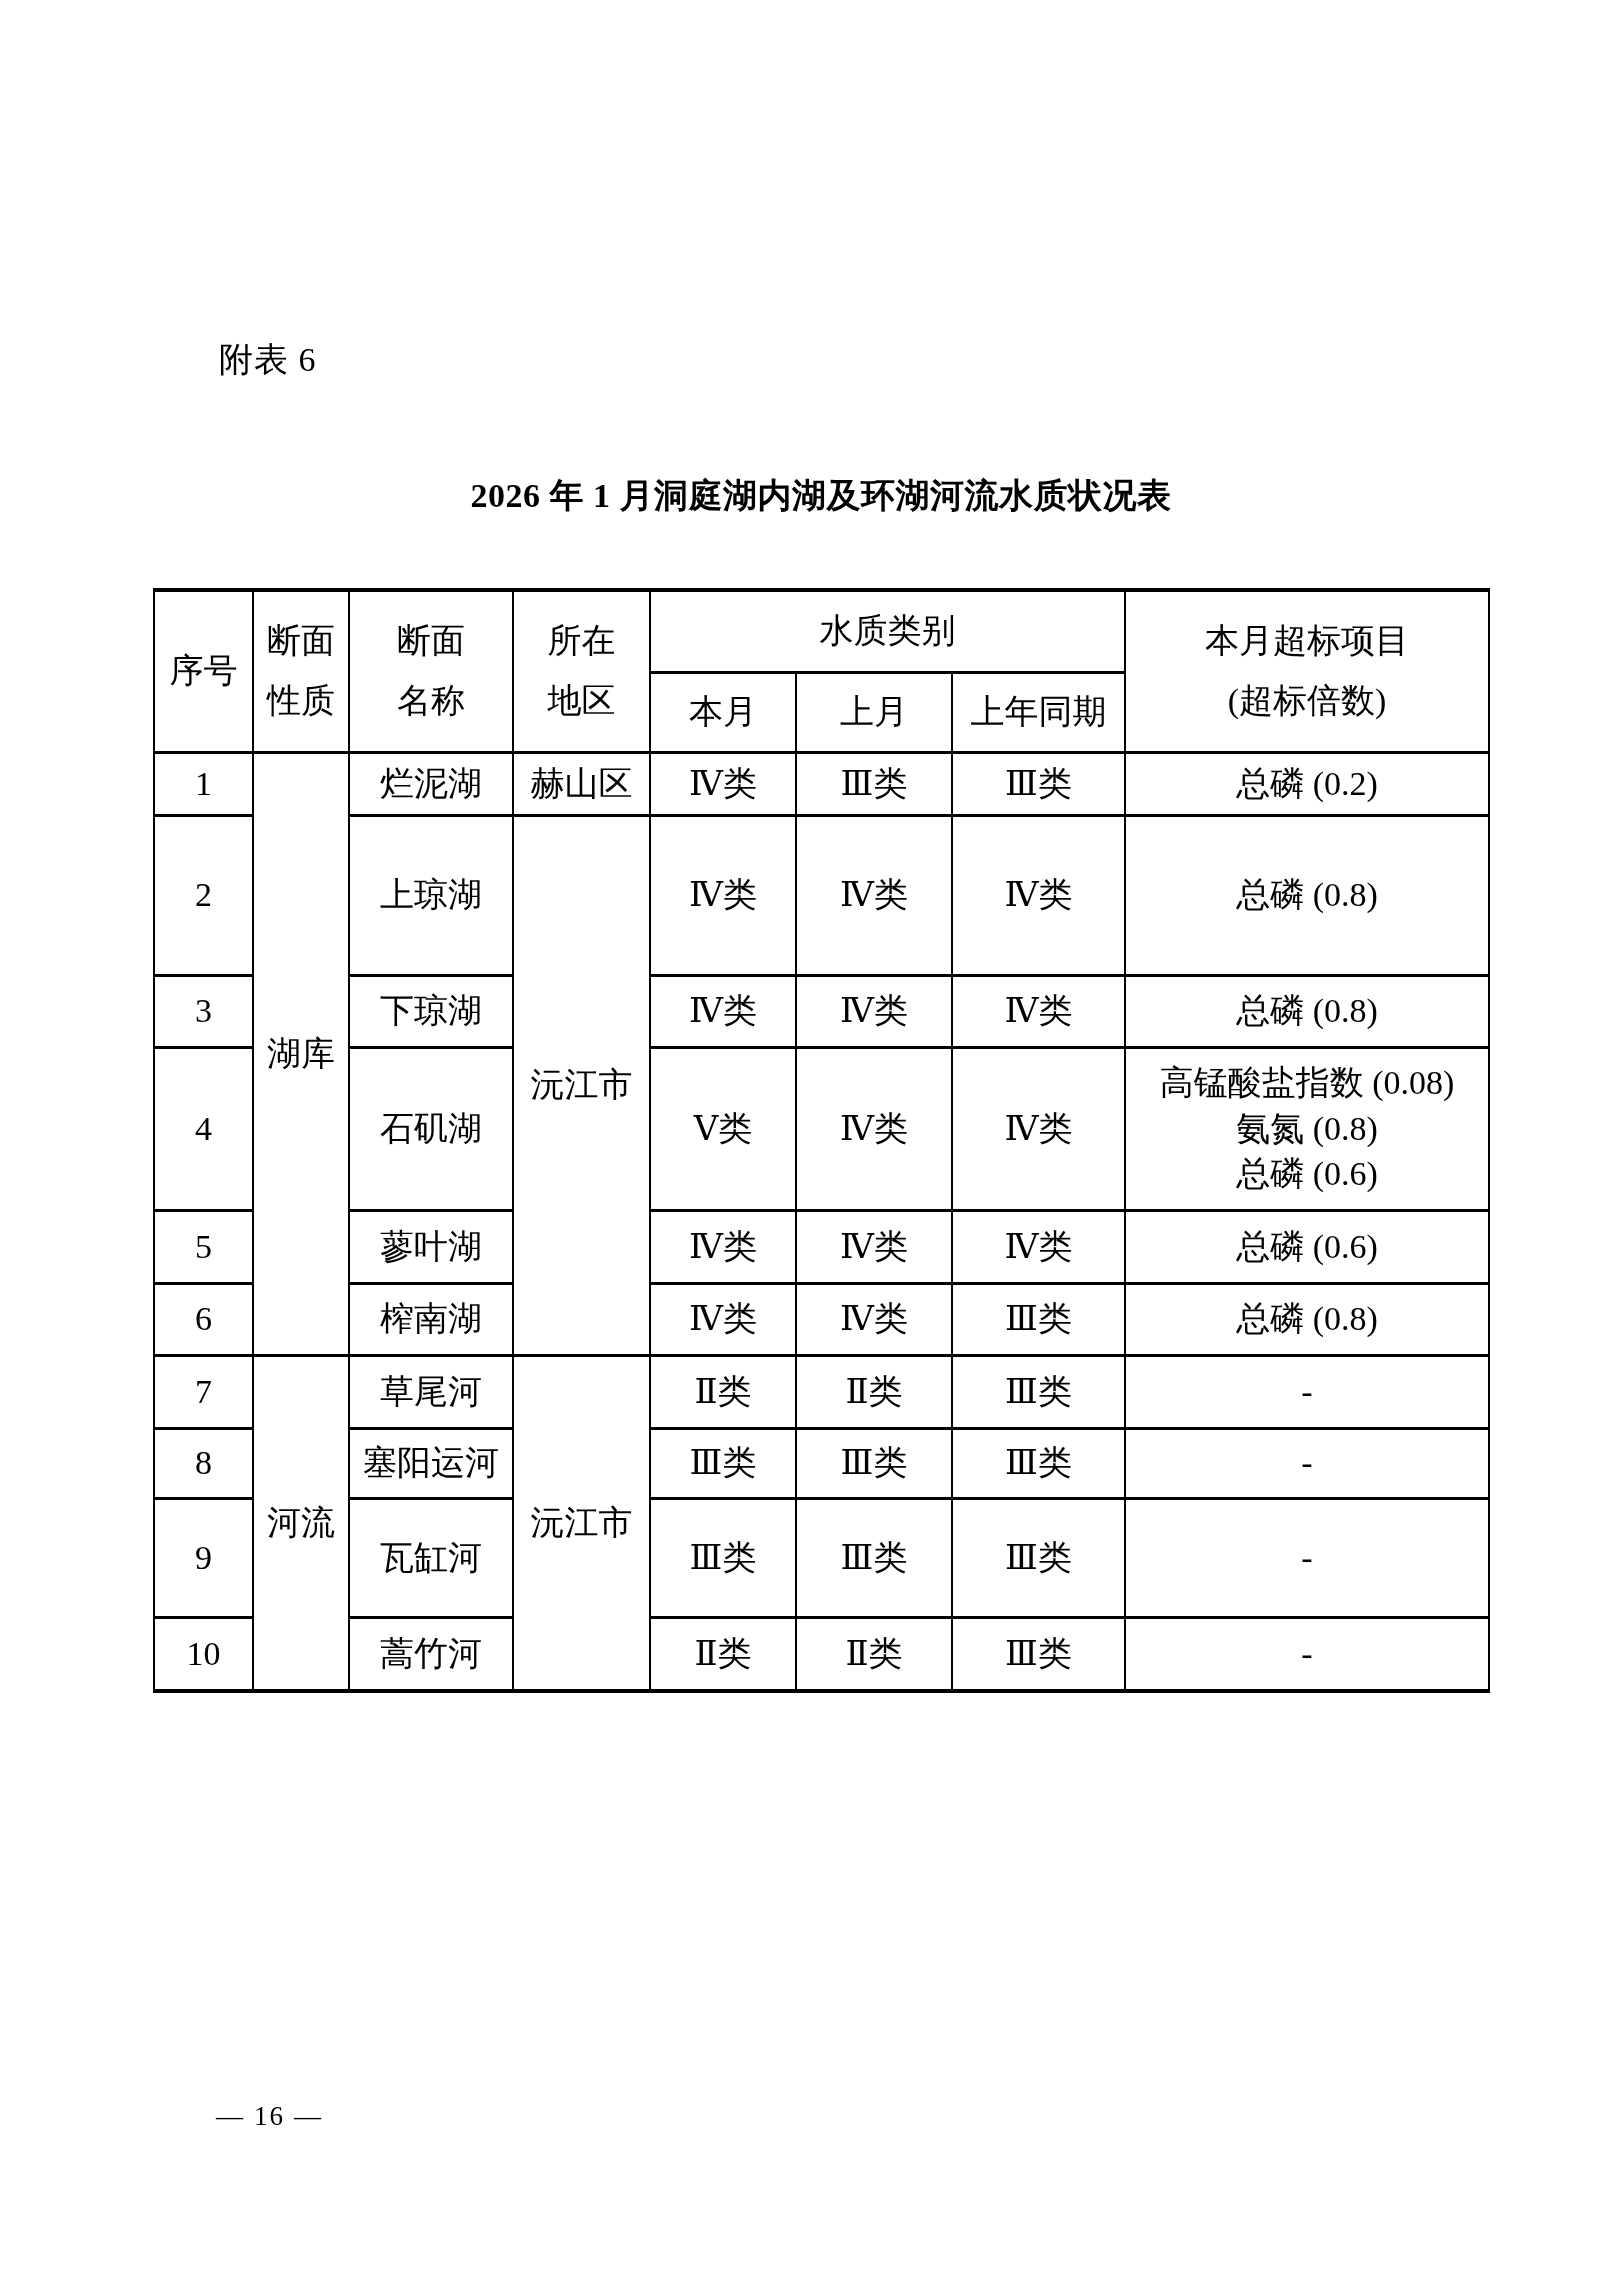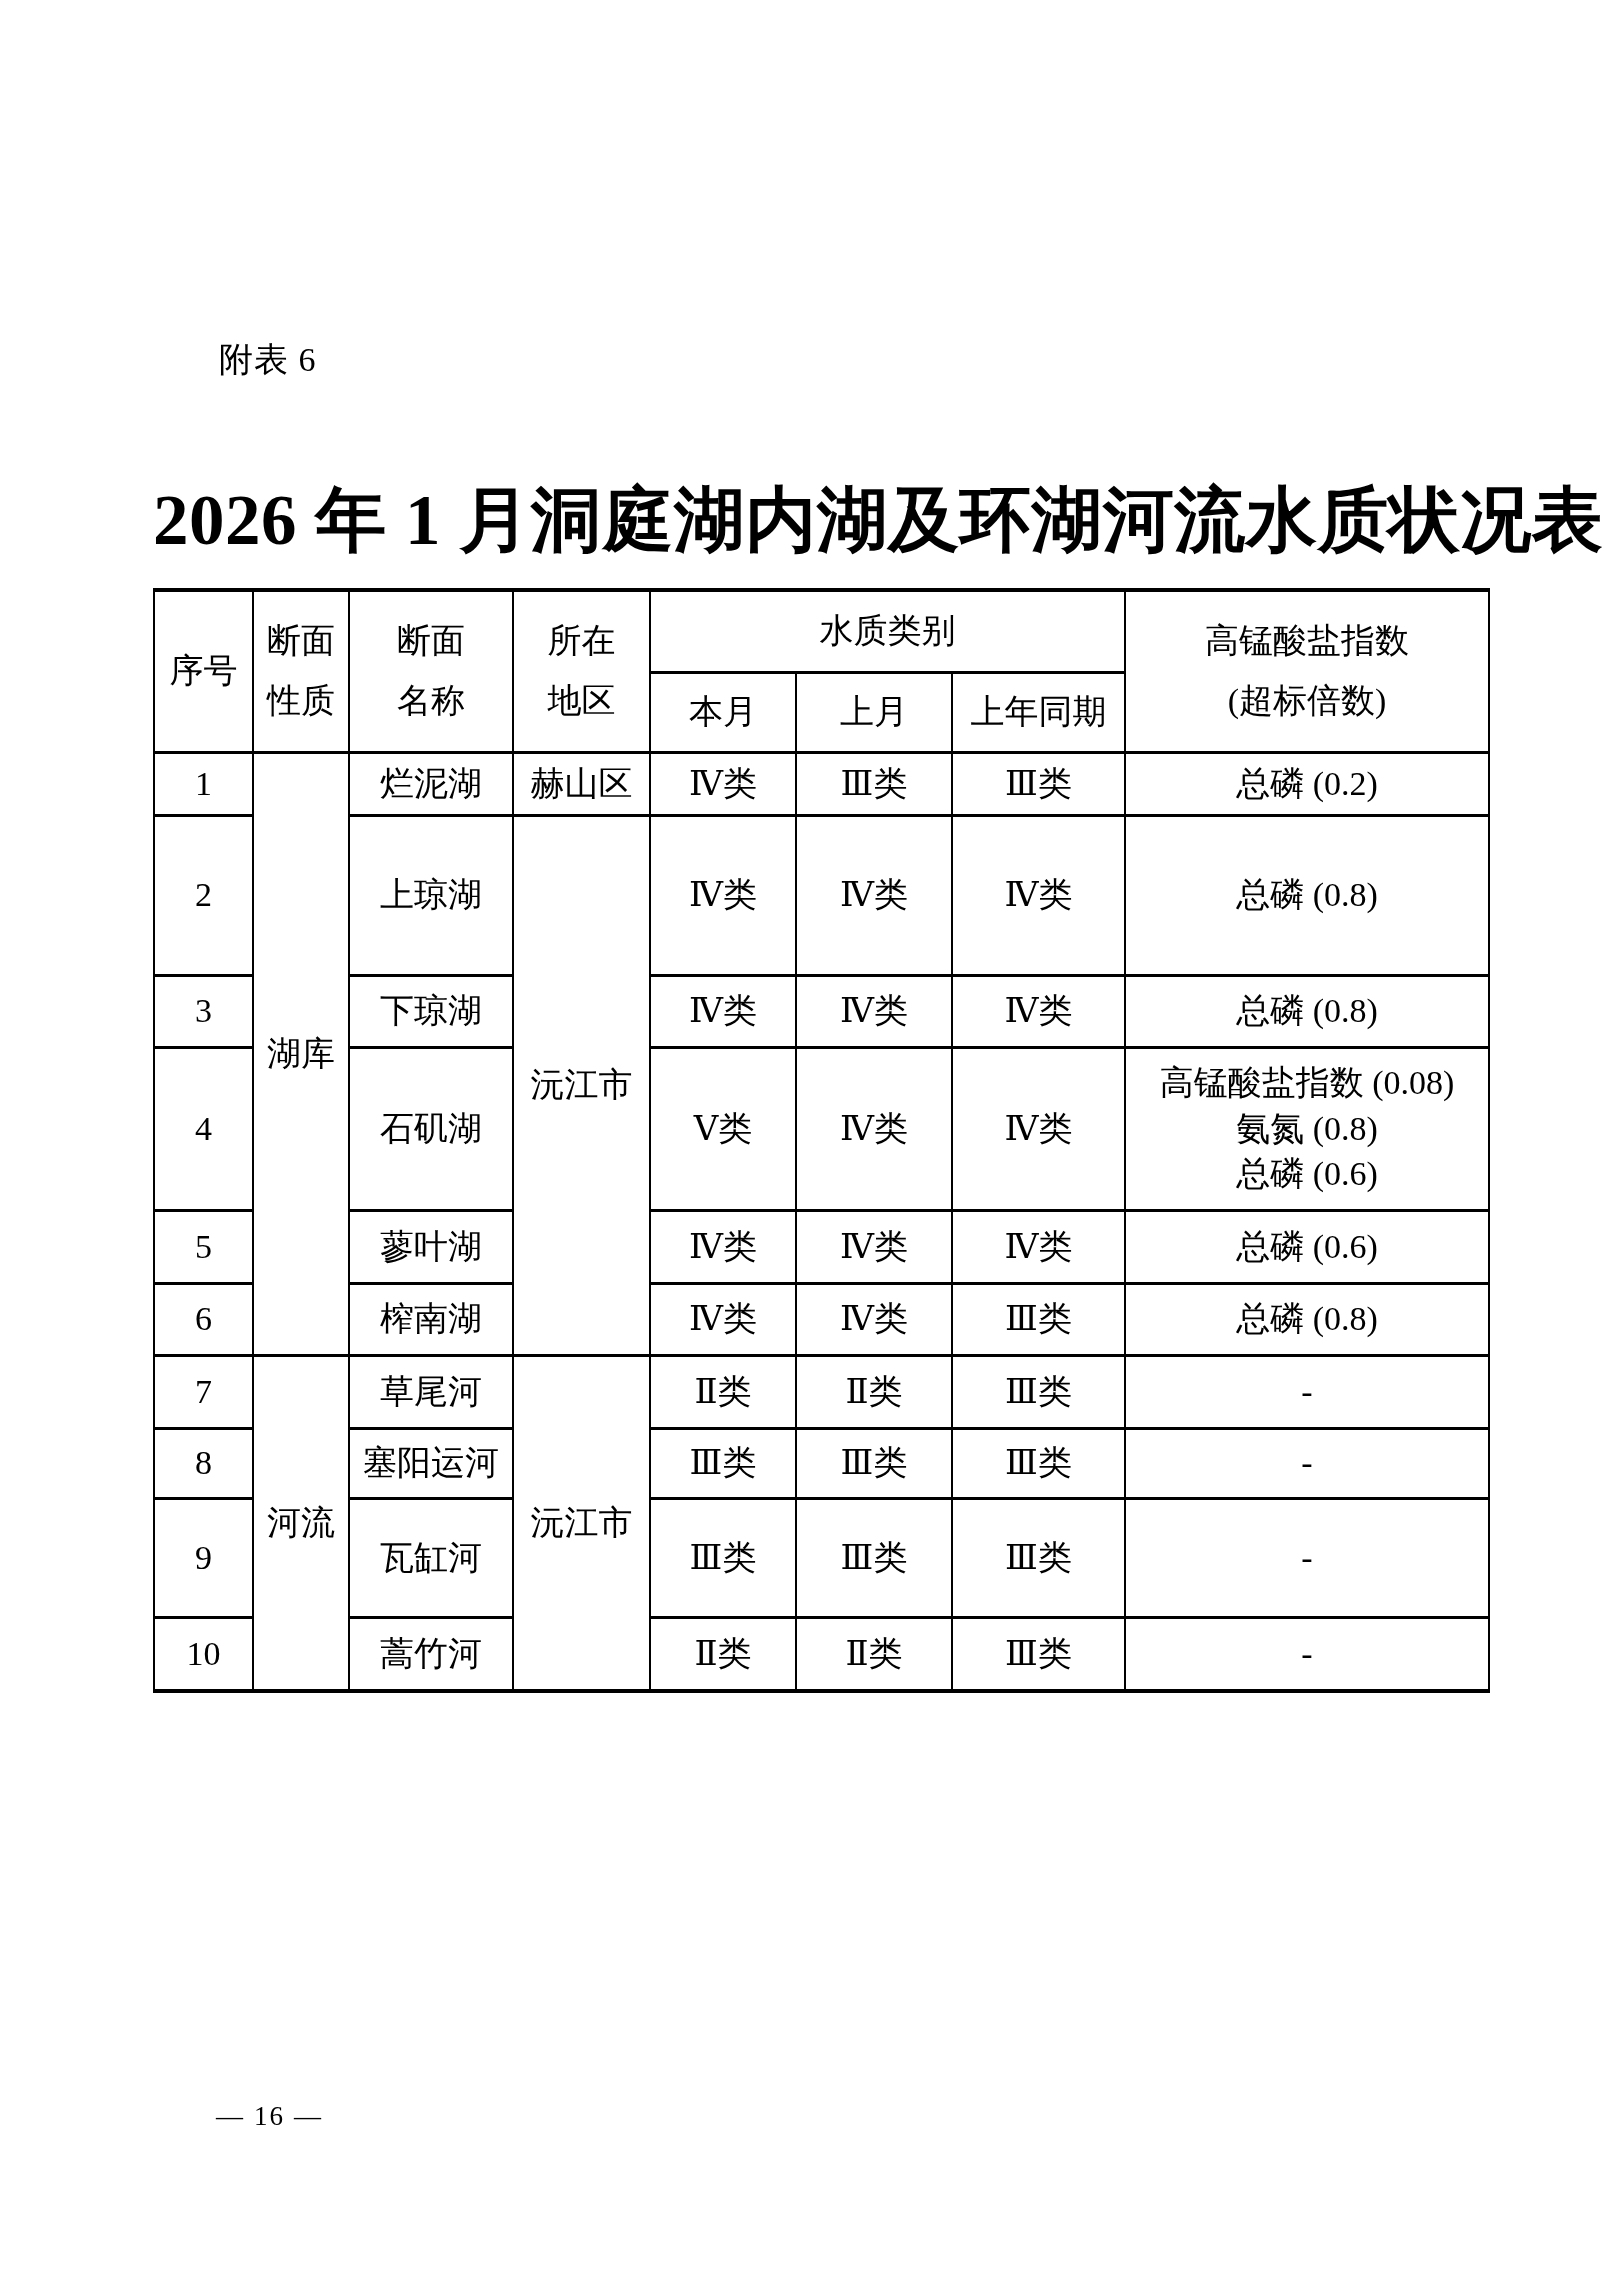--- a/index.html
+++ b/index.html
@@ -8,21 +8,21 @@
     font-family:"Liberation Serif","DejaVu Serif",serif;
     color:#000;
   }
   .page{position:absolute;inset:0;background:#fff;}
   .appendix{
     position:absolute;left:219px;top:313px;
     font-size:34px;letter-spacing:1px;white-space:nowrap;margin-top:24px;
   }
   .doc-title{
     position:absolute;left:153px;top:473px;width:1336px;
-    margin:0;text-align:center;font-size:71px;font-weight:bold;
+    margin:0;text-align:center;font-size:34px;font-weight:bold;
     letter-spacing:0.5px;white-space:nowrap;
   }
   table.wq{
     position:absolute;left:153px;top:588px;width:1336px;
     border-collapse:collapse;table-layout:fixed;
     border-top:4.1px solid #000;border-bottom:4.1px solid #000;
     border-left:2.1px solid #000;border-right:2.1px solid #000;
   }
   table.wq th,table.wq td{
     border:2.1px solid #000;border-top-width:3.1px;border-bottom-width:3.1px;
@@ -61,21 +61,21 @@
     <thead>
       <tr style="height:82px">
         <th rowspan="2">序号</th>
         <th rowspan="2" class="preline">断面
 性质</th>
         <th rowspan="2" class="preline">断面
 名称</th>
         <th rowspan="2" class="preline">所在
 地区</th>
         <th colspan="3">水质类别</th>
-        <th rowspan="2" class="preline">高锰酸盐指数
+        <th rowspan="2" class="preline">本月超标项目
 (超标倍数)</th>
       </tr>
       <tr style="height:80px">
         <th>本月</th>
         <th>上月</th>
         <th>上年同期</th>
       </tr>
     </thead>
     <tbody>
       <tr style="height:63px">

